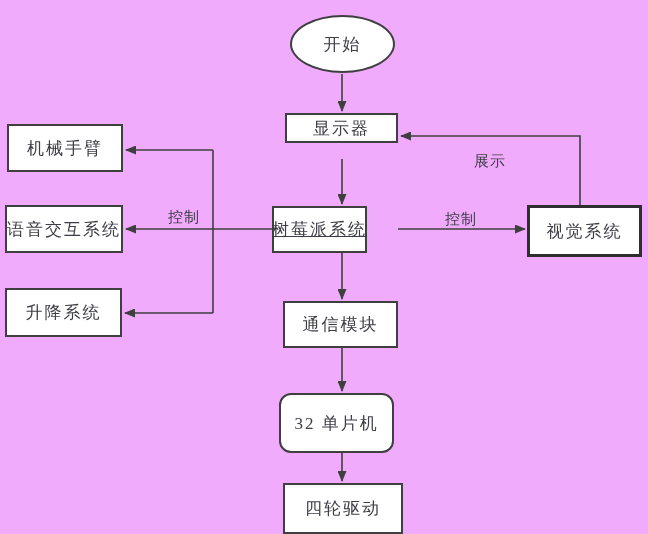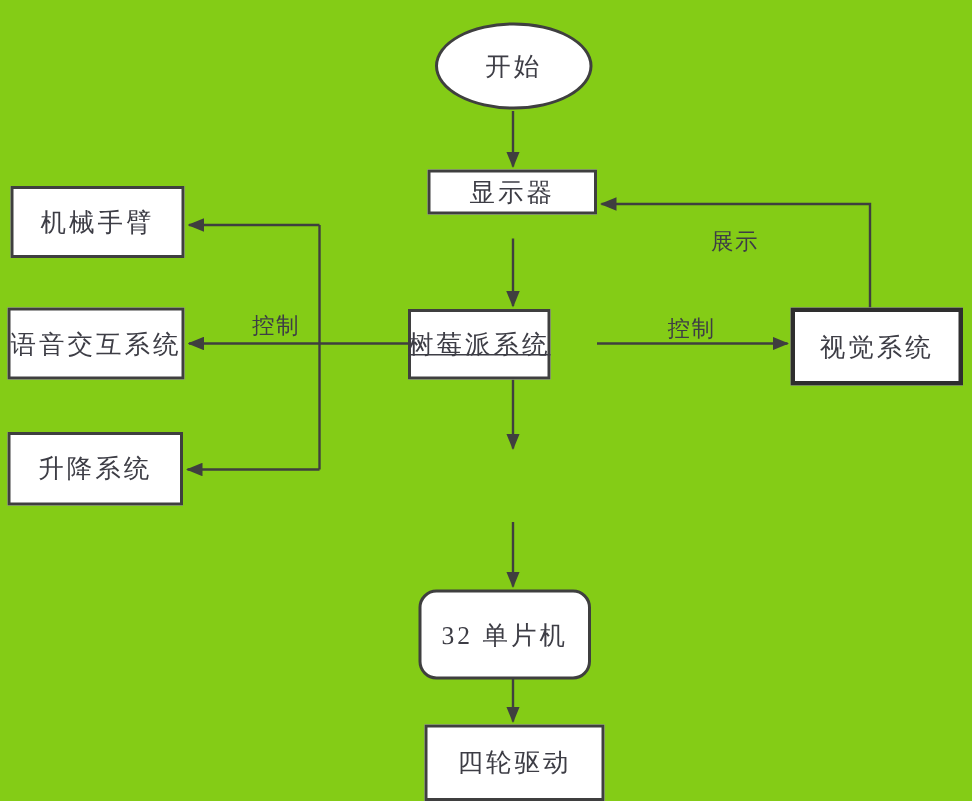--- a/index.html
+++ b/index.html
@@ -4,21 +4,21 @@
 <style>
   html, body {
     margin: 0;
     padding: 0;
     background: #ffffff;
   }
   #canvas {
     position: relative;
     width: 648px;
     height: 534px;
-    background: #84cc16;
+    background: #f0abfc;
     overflow: hidden;
     font-family: "Liberation Serif", "DejaVu Serif", serif;
   }
   #connectors {
     position: absolute;
     left: 0;
     top: 0;
     width: 648px;
     height: 534px;
     pointer-events: none;
@@ -108,20 +108,23 @@
   </div>
 
   <div id="n-display" class="node">
     <span>显示器</span>
   </div>
 
   <div id="n-raspi" class="node">
     <span>树莓派系统</span>
   </div>
 
+  <div id="n-comm" class="node">
+    <span>通信模块</span>
+  </div>
 
   <div id="n-mcu" class="node">
     <span>32 单片机</span>
   </div>
 
   <div id="n-drive" class="node">
     <span>四轮驱动</span>
   </div>
 
   <div id="n-arm" class="node">

